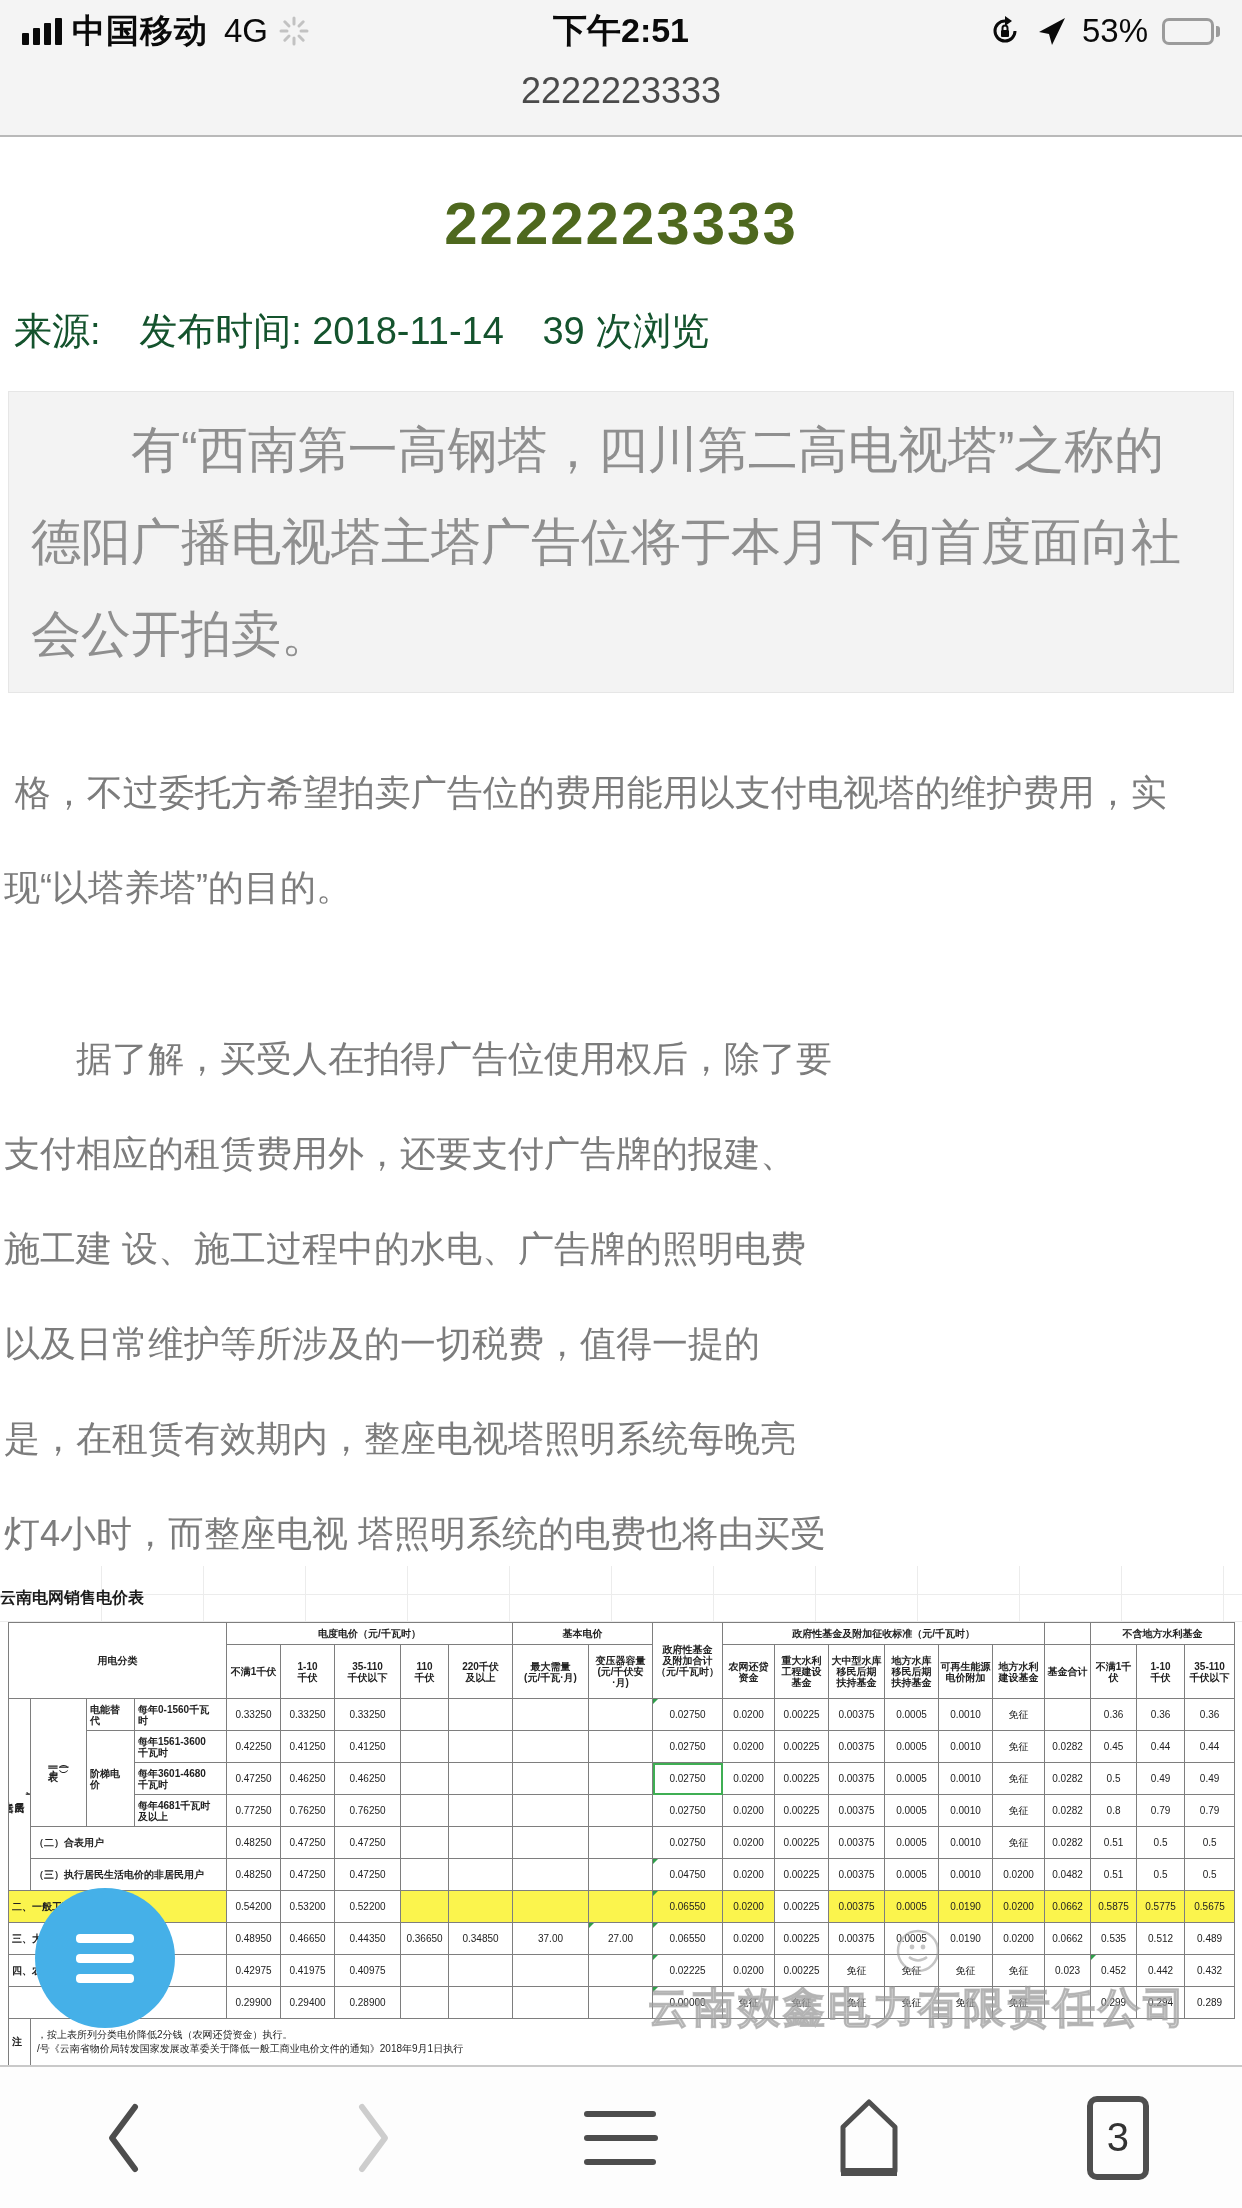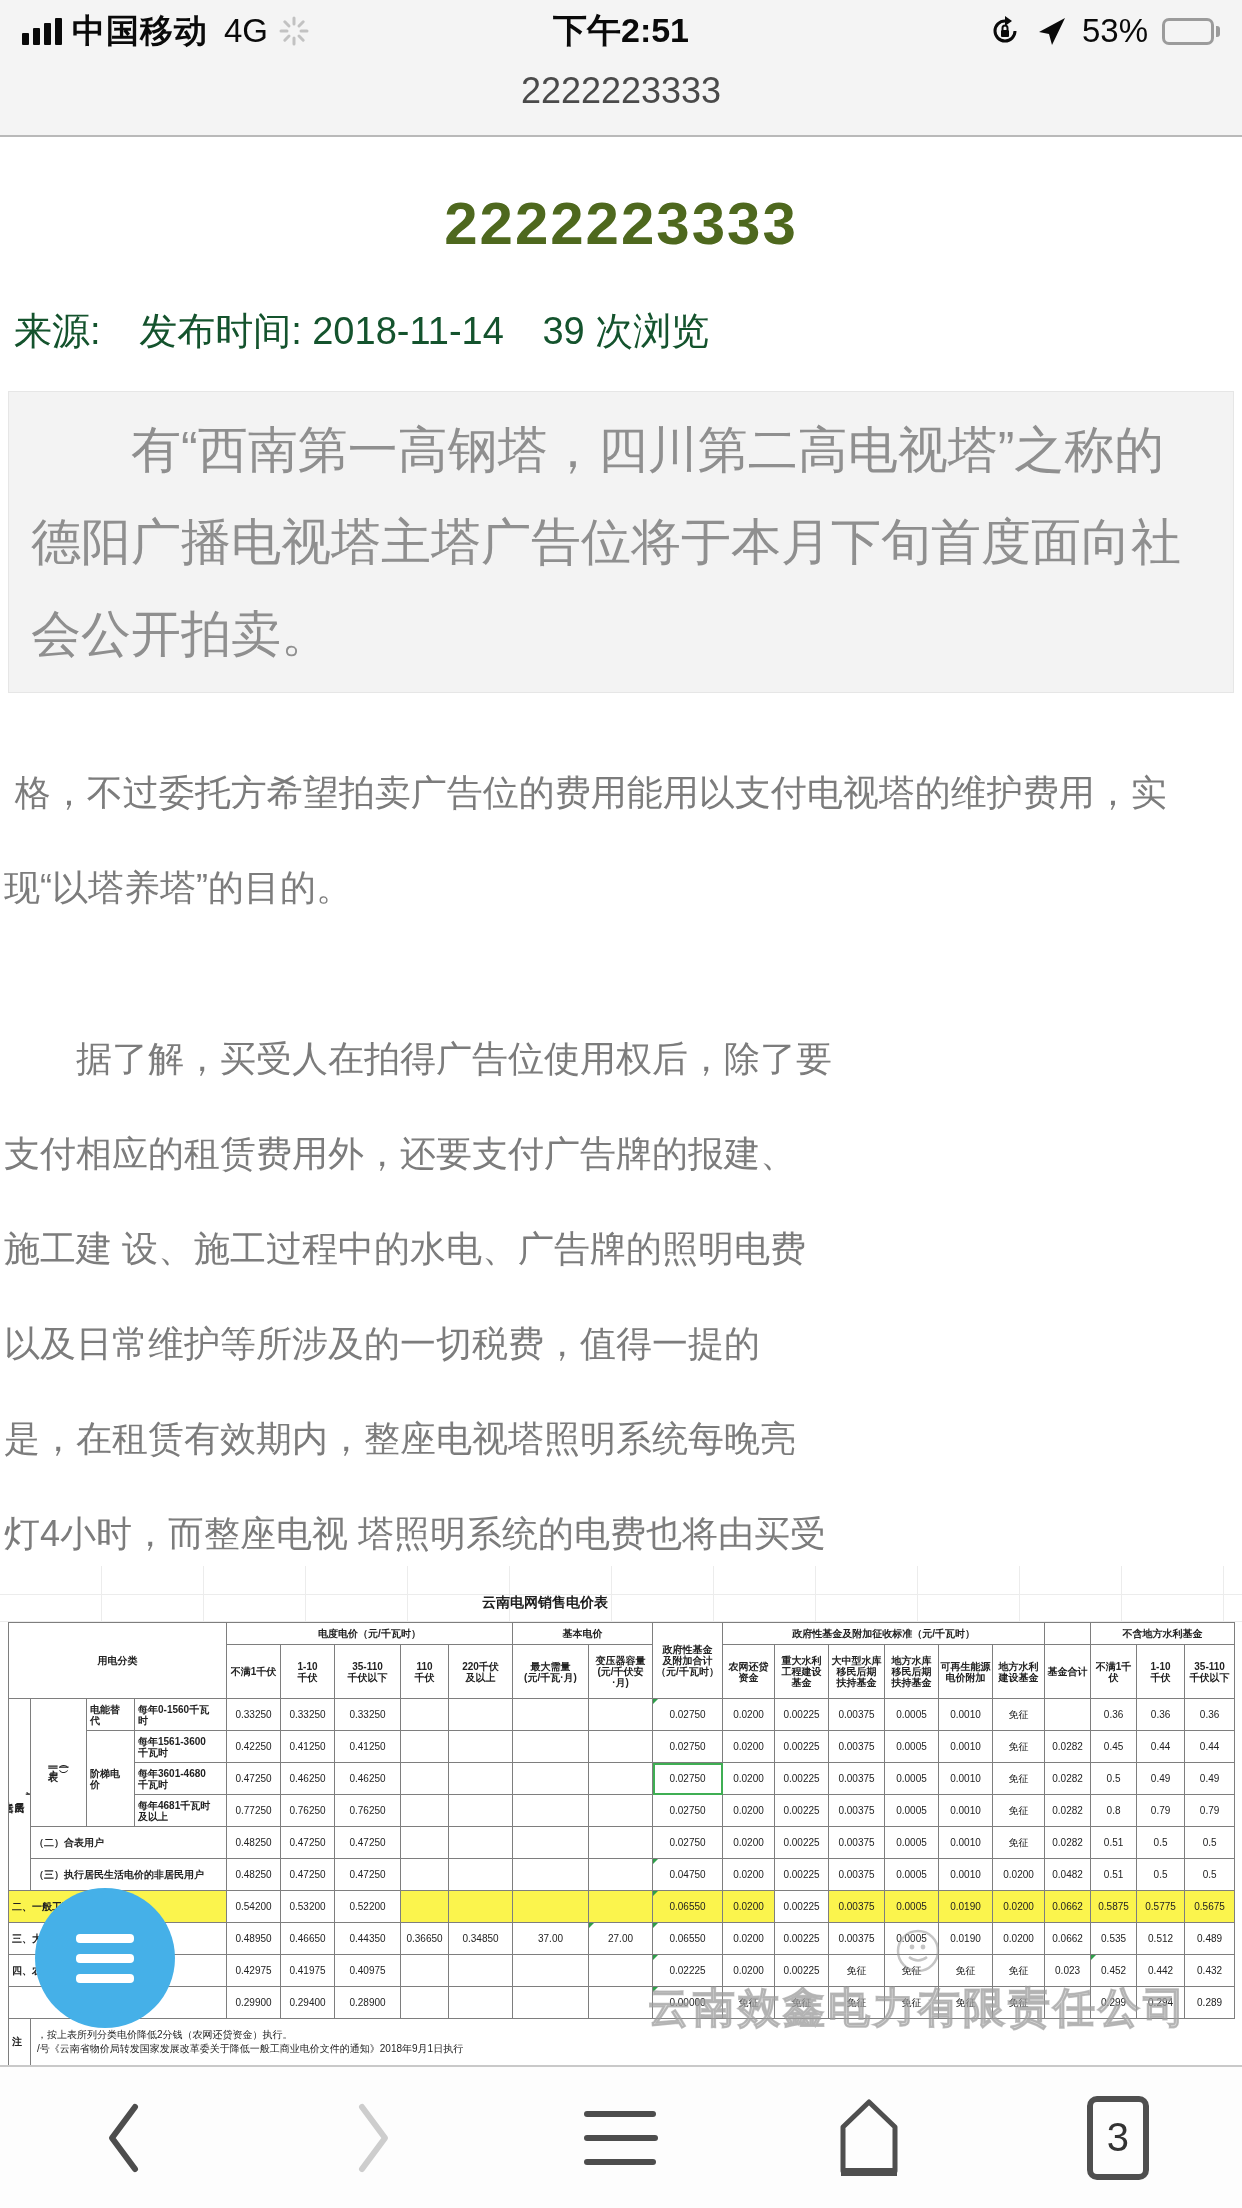--- a/index.html
+++ b/index.html
@@ -53,21 +53,21 @@
     background-image:
       repeating-linear-gradient(90deg, transparent 0 101px, #ececec 101px 102px);
   }
   .sheet-top {
     position:absolute; top:0; left:0; width:100%; height:56px; background:transparent;
     border-bottom:1px solid #ececec;
   }
   .sheet-top::before{
     content:""; position:absolute; top:28px; left:0; width:100%; height:1px; background:#ececec;
   }
-  .sheet-title { position:absolute; top:28px; left:0; width:1090px; text-align:center; font-size:14px; font-weight:700; color:#1c1c1c; background:transparent; }
+  .sheet-title { position:absolute; top:22px; left:0; width:1090px; text-align:left; font-size:16px; font-weight:700; color:#1c1c1c; background:transparent; }
   table.ptable {
     position:absolute; top:56px; left:8px; width:1226px;
     border-collapse:collapse; table-layout:fixed; background:#fff;
     font-size:10px; color:#222; line-height:11px;
   }
   .ptable td, .ptable th {
     border:1px solid #7e7e7e; text-align:center; vertical-align:middle;
     padding:1px; white-space:pre-line; overflow:hidden; position:relative;
     font-weight:400; word-break:break-all;
   }

